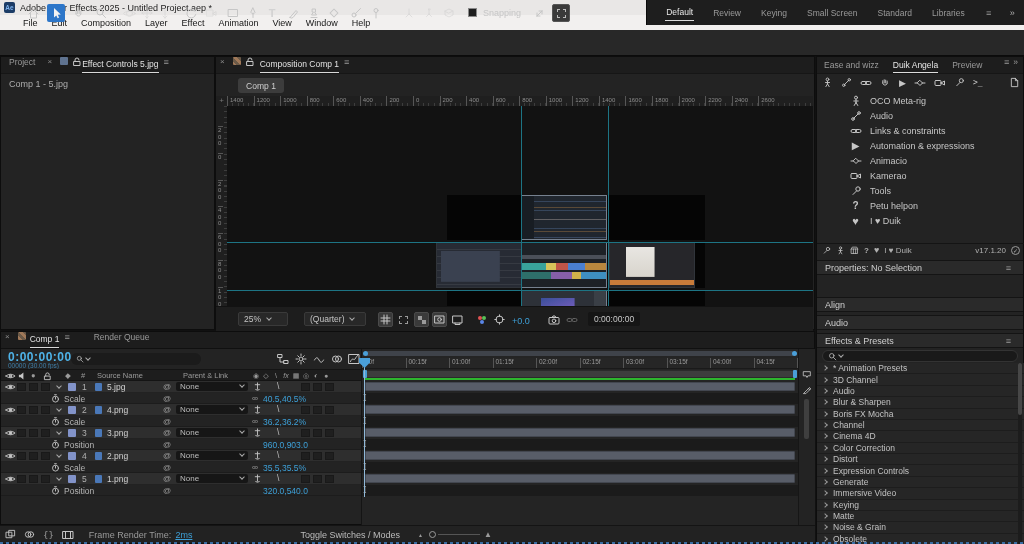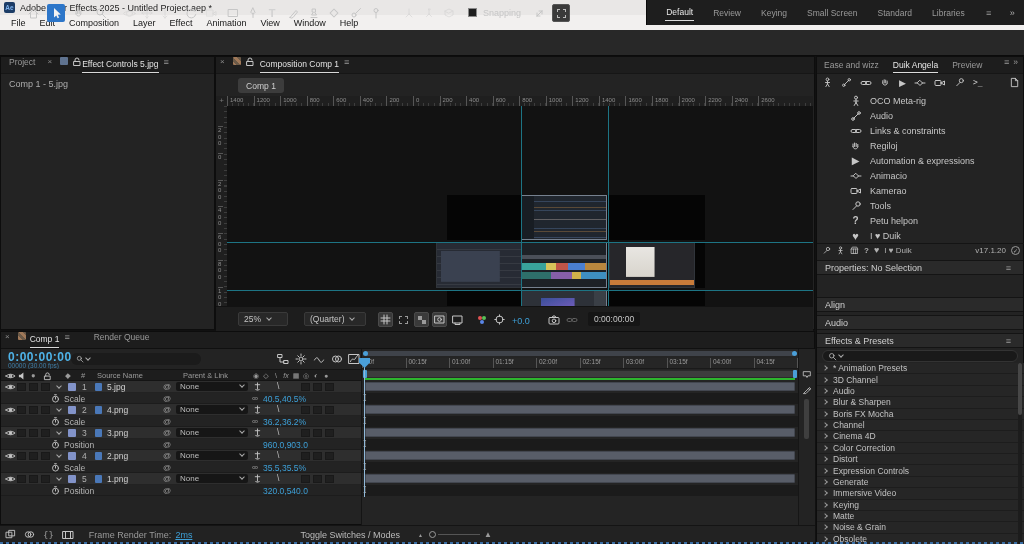--- a/index.html
+++ b/index.html
@@ -7,21 +7,21 @@
 #app{position:relative;width:1024px;height:544px;background:#111;overflow:hidden;font-size:9px;color:#b8b8b8;cursor:default}
 .r{position:absolute}
 svg.ic{stroke:#c6c6c6;fill:none;stroke-width:1;stroke-linecap:round;stroke-linejoin:round;display:block}
 svg.ic.f{fill:#c6c6c6;stroke:none}
 .dim{opacity:.42}
 
 .titlebar{left:0;top:0;width:1024px;height:15px;background:#e9e7e6;color:#1b1b1b;display:flex;align-items:center;font-size:9px}
 .aeicon{width:11px;height:11px;background:#1c3c66;color:#7fb4f0;border-radius:2px;font-size:6.5px;font-weight:bold;display:flex;align-items:center;justify-content:center;margin:0 5px 0 4px}
 .winbtns{margin-left:auto;display:flex}
 .winbtns span{width:26px;text-align:center;font-size:8px;color:#222}
-.menubar{left:0;top:15px;width:1024px;height:15px;background:#f2f0ef;color:#161616;display:flex;align-items:center;padding-left:4px}
+.menubar{left:0;top:15px;width:1024px;height:15px;background:#f2f0ef;color:#161616;display:flex;align-items:center;padding-left:16px}
 .mitem{padding:0 7px;font-size:9px}
 .toolbar{left:0;top:30px;width:1024px;height:26px;background:#282828;border-bottom:1px solid #0b0b0b}
 .tool{position:absolute;top:4px;width:18px;height:18px;display:flex;align-items:center;justify-content:center;border-radius:2px}
 .tool.sel{background:#2d76c9}
 .wsbar{position:absolute;left:646px;top:0;width:378px;height:25px;background:#1e1e1e;border-left:1px solid #0b0b0b;display:flex;align-items:center;justify-content:space-around;padding:0 6px}
 .wtab{color:#9a9a9a;font-size:8.5px;padding:3px 1px}
 .wtab.active{color:#e6e6e6;border-bottom:1px solid #dcdcdc}
 
 .panel{position:absolute;background:#232323;border:1px solid #0d0d0d}
 .phead{height:17px;background:#1d1d1d;display:flex;font-size:8.5px;color:#999;border-bottom:1px solid #161616}
@@ -454,28 +454,20 @@
           <span class="di">
             <svg class="ic" width="12" height="12" viewBox="0 0 12 12">
               <rect x="1" y="4.5" width="5.5" height="3" rx="1.5"></rect>
               <rect x="5.5" y="4.5" width="5.5" height="3" rx="1.5"></rect>
             </svg>
           </span>
           <span>Links &amp; constraints</span>
         </div>
       <div class="duikrow">
           <span class="di">
-            <svg class="ic" width="12" height="12" viewBox="0 0 12 12">
-              <path d="M3 6.5V4M4.6 6.5V3M6.2 6.5V3.4M7.8 6.5V4.4M2.9 6.5c0 3.2 5 3.2 5 .3"></path>
-            </svg>
-          </span>
-          <span>Regiloj</span>
-        </div>
-      <div class="duikrow">
-          <span class="di">
             <span style="color:#c6c6c6;font-size:10px">▶</span>
           </span>
           <span>Automation &amp; expressions</span>
         </div>
       <div class="duikrow">
           <span class="di">
             <svg class="ic" width="12" height="12" viewBox="0 0 12 12">
               <path d="M1 6h2.5M8.5 6H11M6 3.5 8.5 6 6 8.5 3.5 6z"></path>
             </svg>
           </span>

